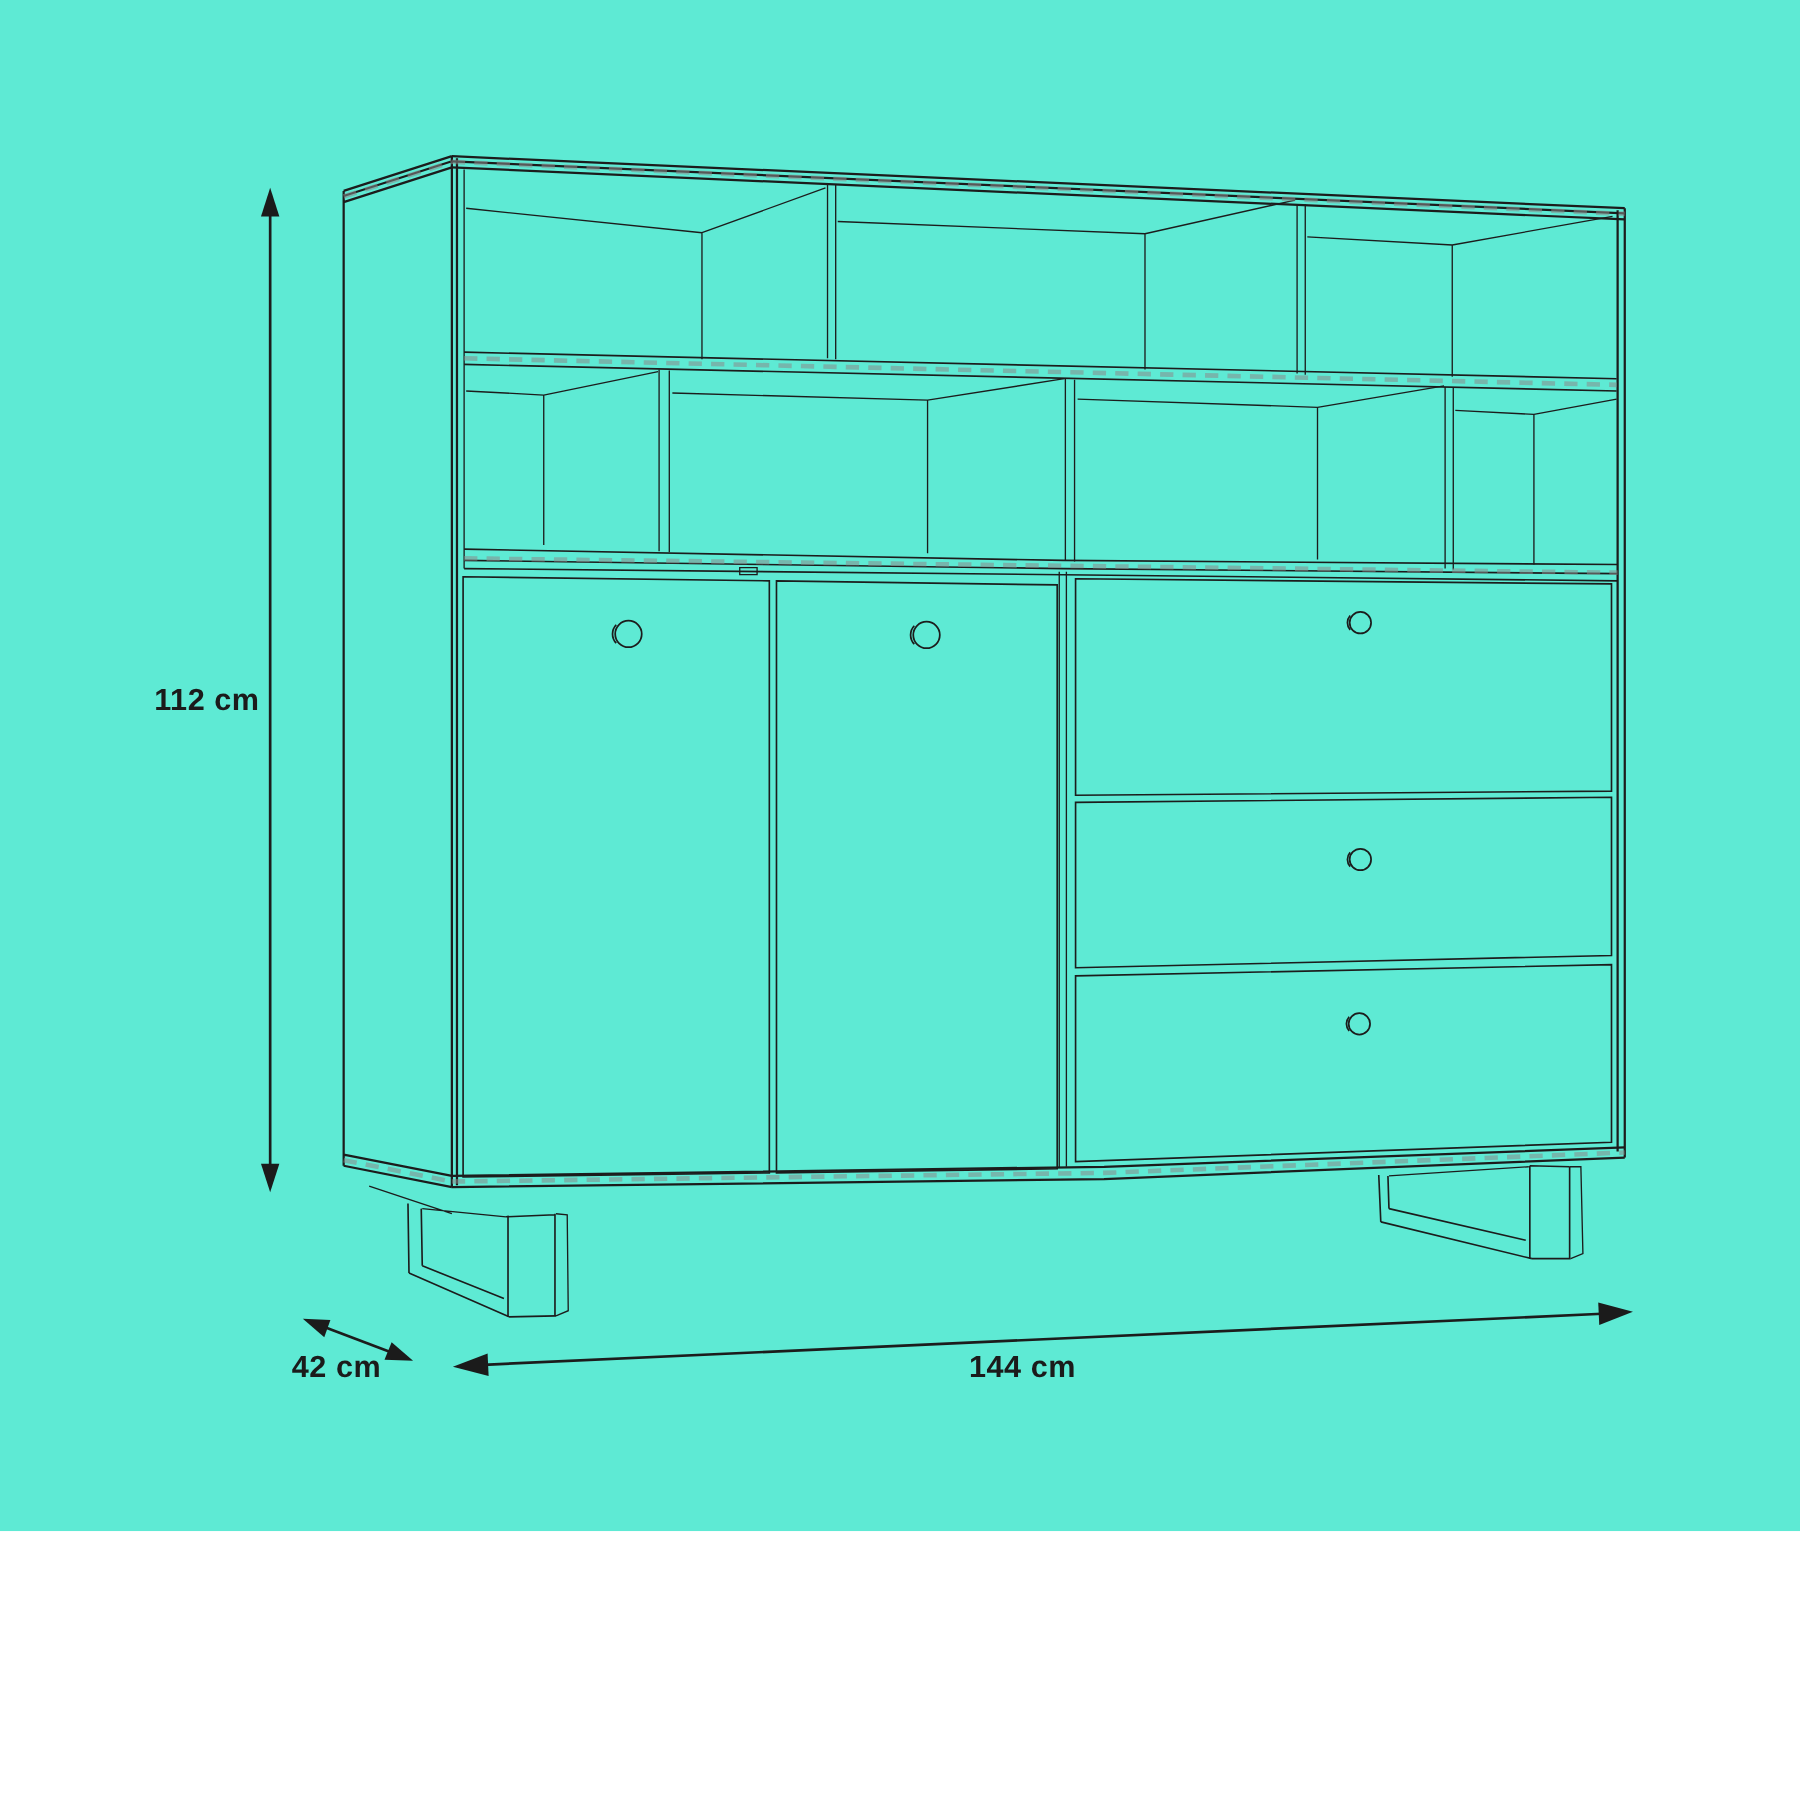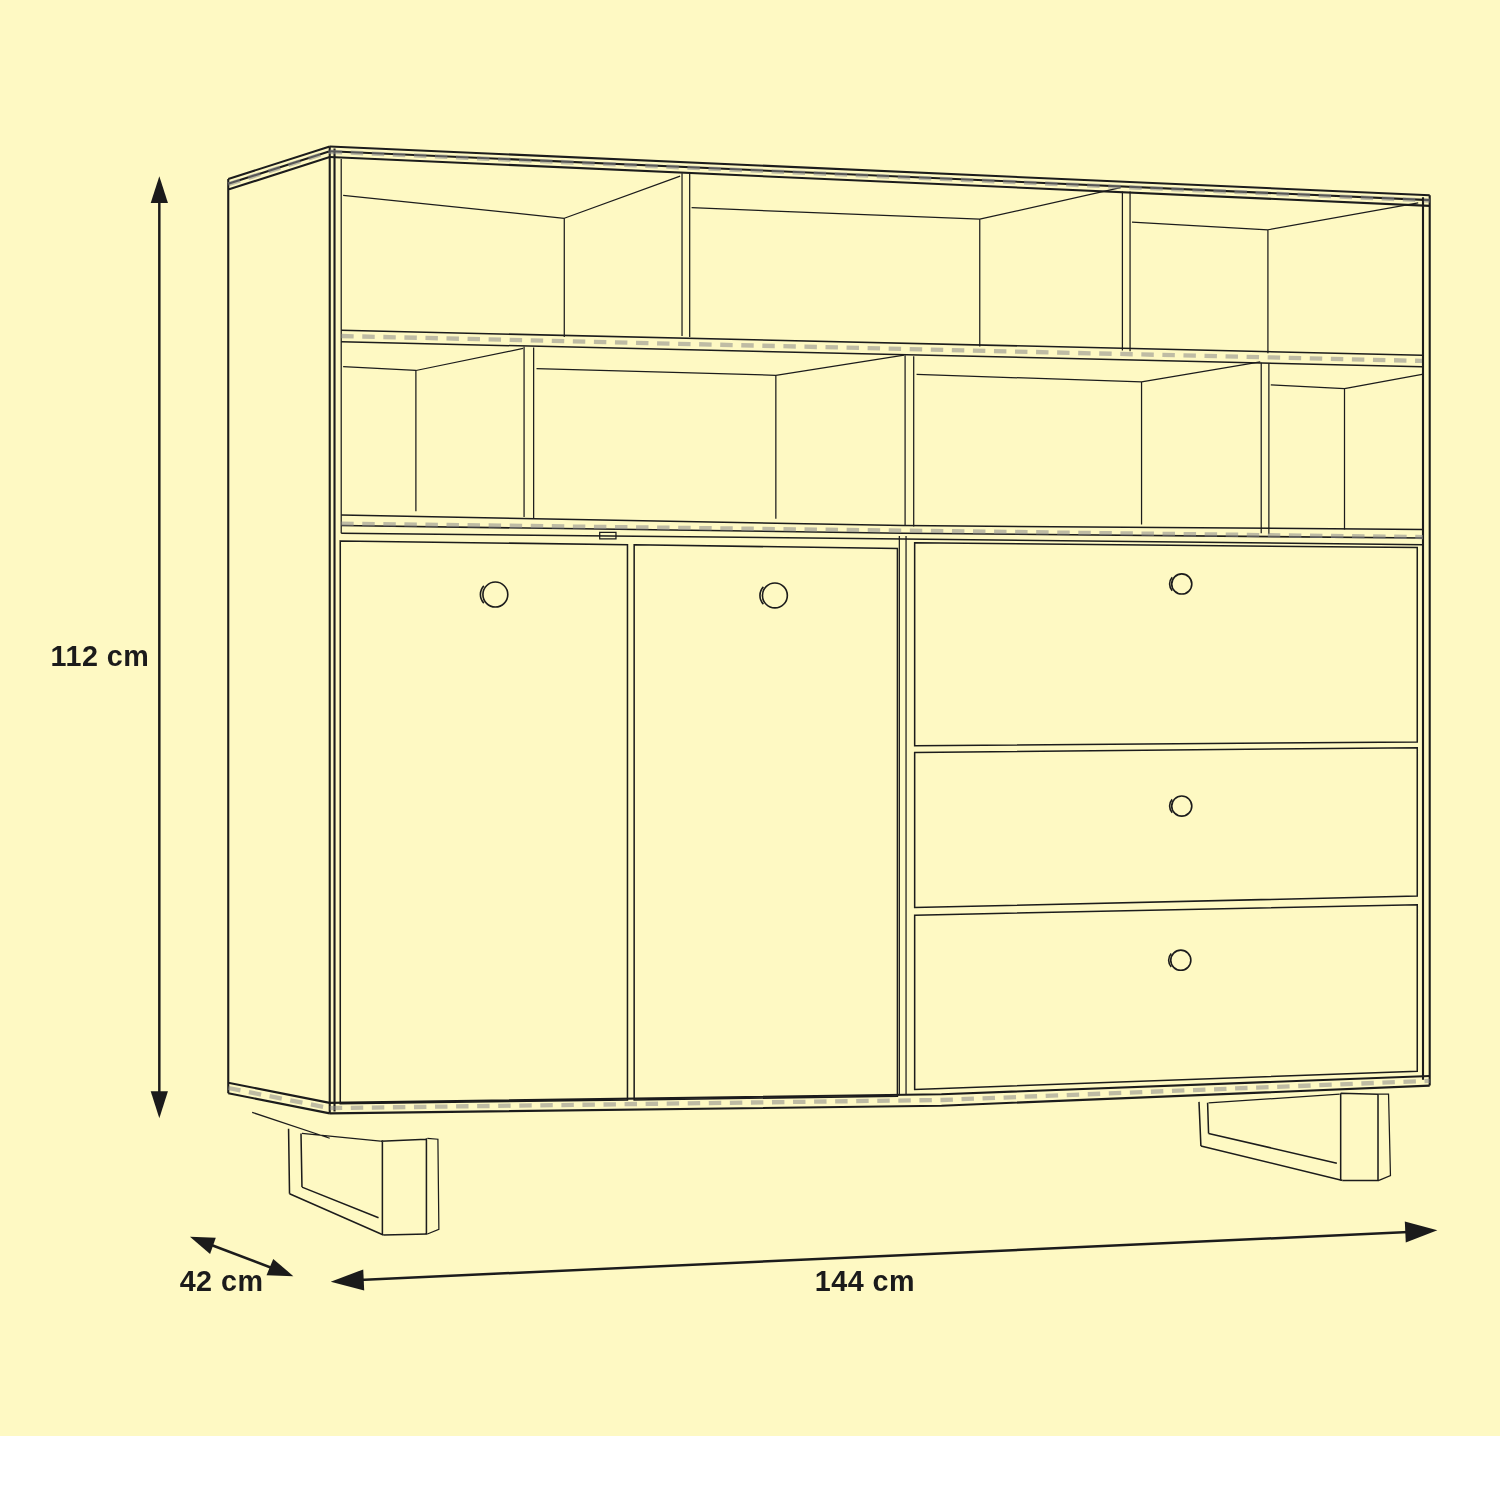--- a/index.html
+++ b/index.html
@@ -4,22 +4,22 @@
 <style>
   html, body {
     margin: 0;
     padding: 0;
     background: #ffffff;
     font-family: "Liberation Sans", sans-serif;
   }
   .stage {
     position: relative;
     width: 1500px;
-    height: 1436px;
-    background: #fef9c3;
+    height: 1276px;
+    background: #5eead4;
     overflow: hidden;
   }
   .stage svg {
     position: absolute;
     inset: 0;
     width: 100%;
     height: 100%;
   }
   .dim-label {
     font-family: "Liberation Sans", sans-serif;

